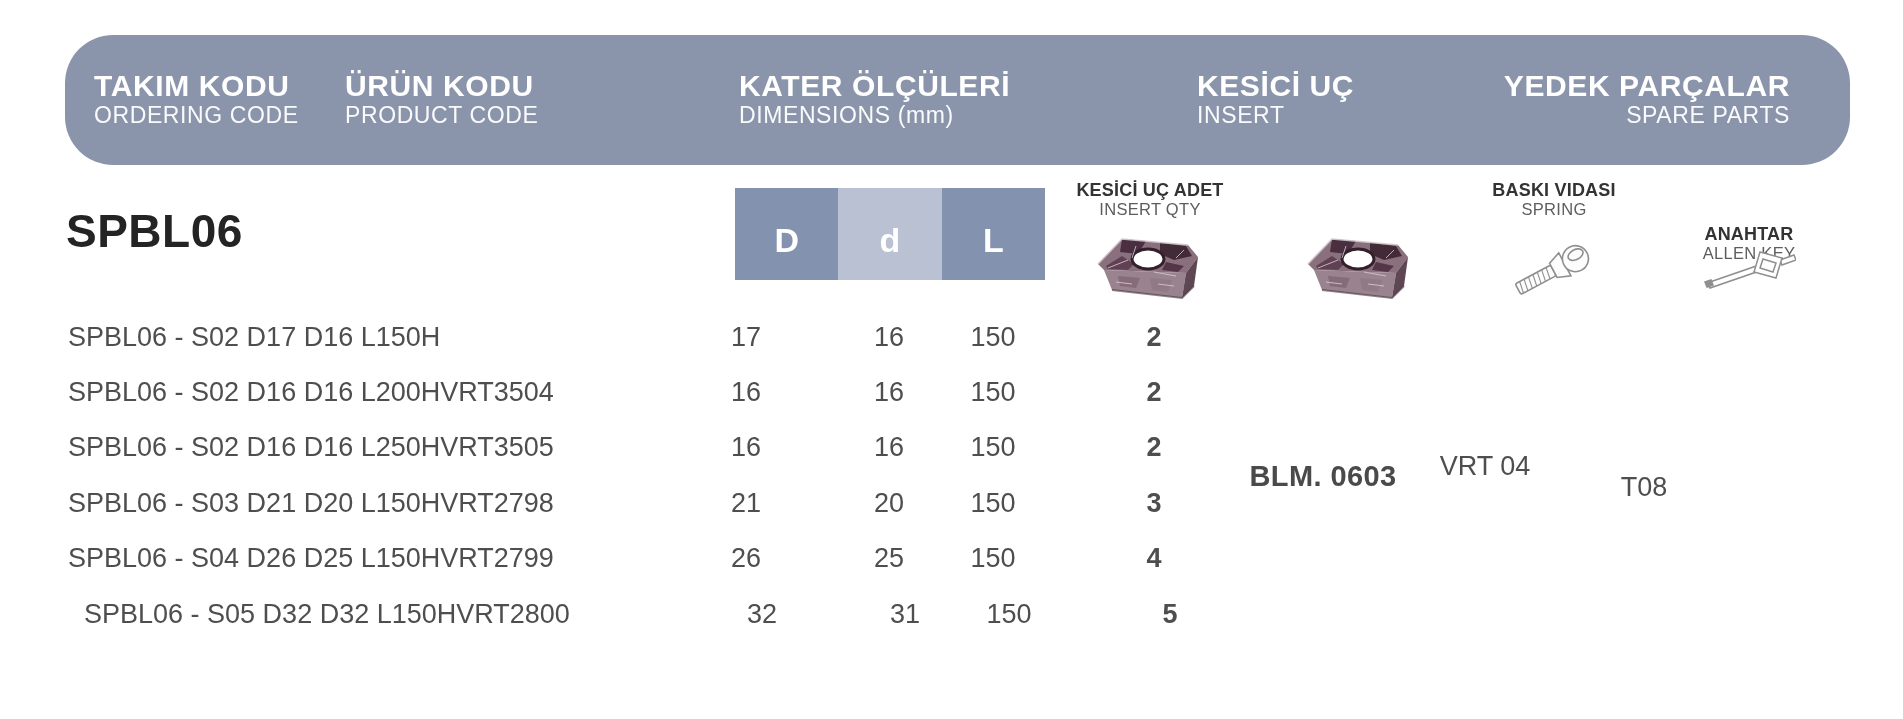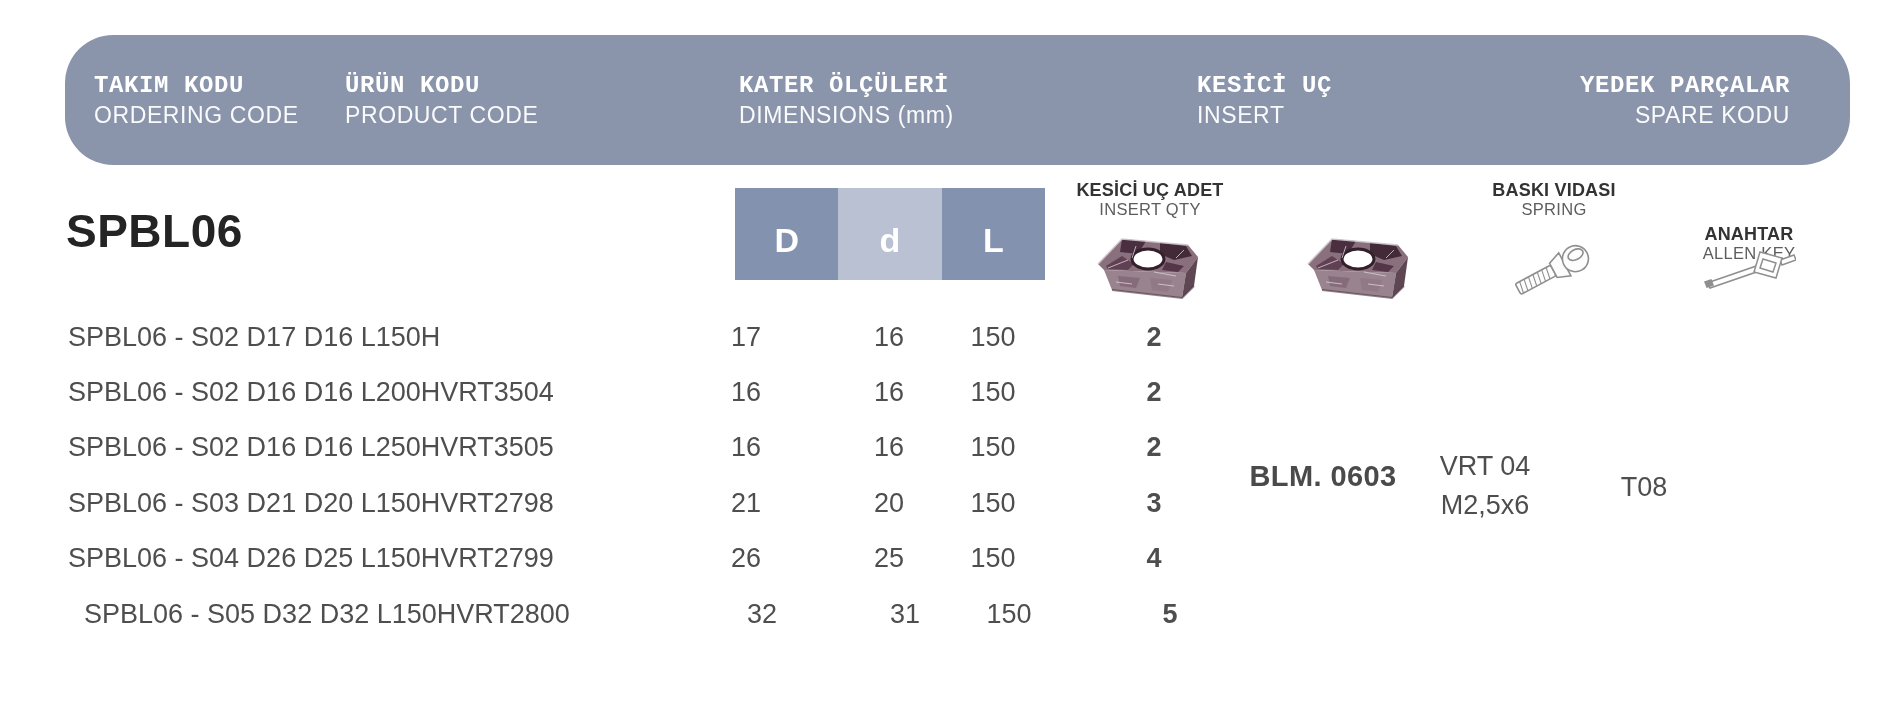--- a/index.html
+++ b/index.html
@@ -7,21 +7,21 @@
     position:relative; width:1903px; height:719px; overflow:hidden;
     background:#ffffff; font-family:"Liberation Sans", sans-serif;
   }
 
   
   .band {
     position:absolute; left:65px; top:35px; width:1785px; height:130px;
     background:#8a95ac; border-radius:48px;
   }
   .band-col { position:absolute; top:34px; color:#ffffff; white-space:nowrap; }
-  .band-col .t { font-size:24px; font-weight:bold; line-height:33px; letter-spacing:0.6px;font-family:Liberation Mono, monospace; }
+  .band-col .t { font-size:30px; font-weight:bold; line-height:33px; letter-spacing:0.6px; }
   .band-col .s { font-size:23px; font-weight:normal; line-height:27px; letter-spacing:0.6px; opacity:0.96; }
   .bc1 { left:29px; }
   .bc2 { left:280px; }
   .bc3 { left:674px; }
   .bc4 { left:1132px; }
   .bc5 { right:60px; text-align:right; }
 
   
   .dims-head { position:absolute; left:735px; top:188px; width:310px; height:92px; display:flex; }
   .dims-cell {
@@ -89,21 +89,21 @@
     <div class="band-col bc3">
       <div class="t">KATER ÖLÇÜLERİ</div>
       <div class="s">DIMENSIONS (mm)</div>
     </div>
     <div class="band-col bc4">
       <div class="t">KESİCİ UÇ</div>
       <div class="s">INSERT</div>
     </div>
     <div class="band-col bc5">
       <div class="t">YEDEK PARÇALAR</div>
-      <div class="s">SPARE KODU</div>
+      <div class="s">SPARE PARTS</div>
     </div>
   </div>
 
   <div class="dims-head">
     <div class="dims-cell dark">D</div>
     <div class="dims-cell light">d</div>
     <div class="dims-cell dark">L</div>
   </div>
 
   <div class="sublabel sl-qty">
@@ -218,17 +218,16 @@
     <div class="cell c-product">VRT2800</div>
     <div class="cell c-D">32</div>
     <div class="cell c-d">31</div>
     <div class="cell c-L">150</div>
     <div class="cell c-qty">5</div>
   </div>
 
   <div class="merged m-insert">BLM. 0603</div>
   <div class="merged m-spring">
     <div>VRT 04</div>
-    <div>M2,5x6</div>
   </div>
   <div class="merged m-allen">T08</div>
 
 </div>
 
 </body></html>

